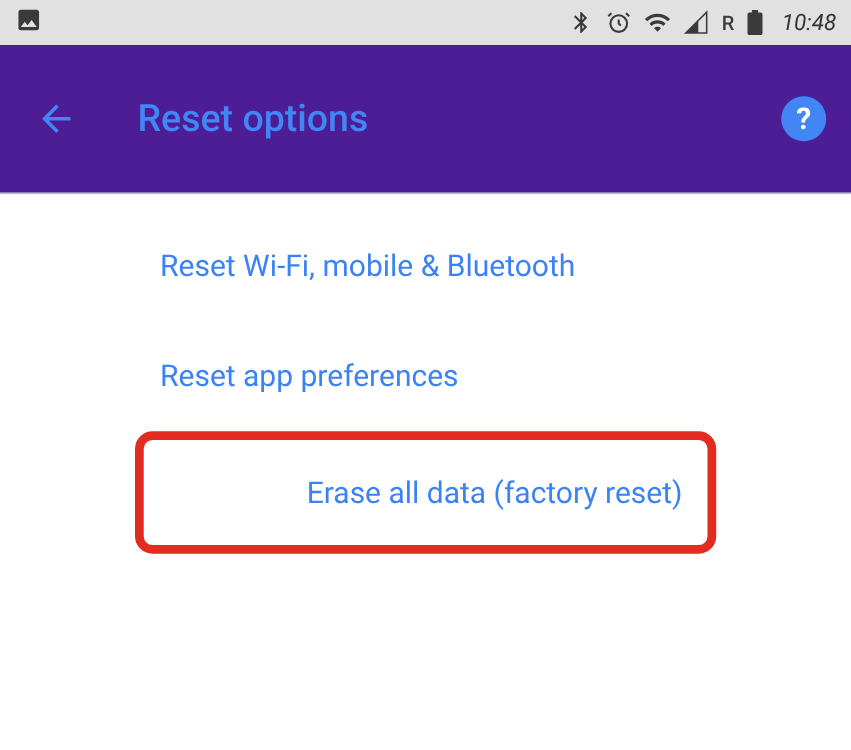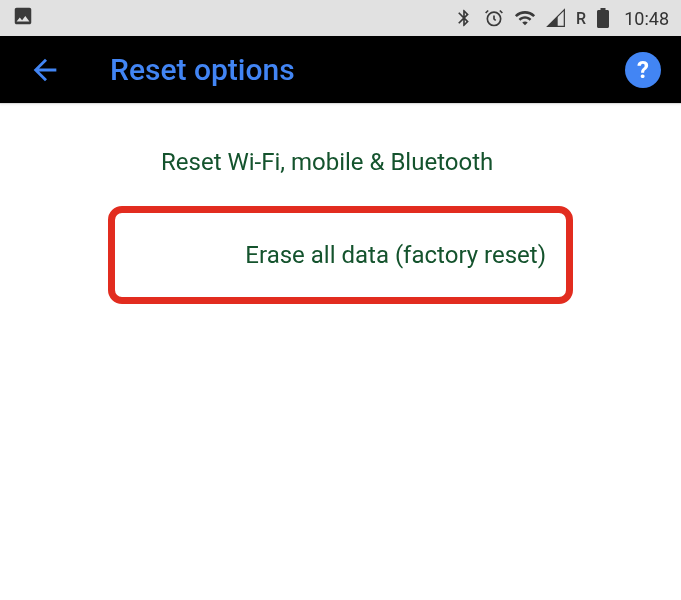--- a/index.html
+++ b/index.html
@@ -33,29 +33,30 @@
       gap: 10px;
     }
     .status-right svg {
       display: block;
     }
     .status-time {
       font-size: 18px;
       font-weight: 400;
       color: #333;
       margin-left: 4px;
+      font-style: italic;
     }
     .status-r {
       font-size: 16px;
       font-weight: 500;
       color: #3a3a3a;
     }
     .app-bar {
-      height: 68px;
-      background: #000000;
+      height: 119px;
+      background: #4c1d95;
       display: flex;
       align-items: center;
       padding: 0 20px 0 28px;
       border-bottom: 1px solid #dcdcdc;
       box-shadow: 0 1px 2px rgba(0,0,0,0.06);
     }
     .back-arrow {
       display: flex;
       align-items: center;
       justify-content: center;
@@ -80,23 +81,22 @@
       font-size: 24px;
       font-weight: 700;
       cursor: pointer;
     }
     .content {
       padding-top: 14px;
     }
     .list-item {
       padding: 30px 20px 30px 128px;
       font-size: 24px;
-      color: #14532d;
+      color: #3b82f6;
       cursor: pointer;
-      margin-left: 33px;
     }
     .highlight-wrap {
       margin: 0 108px 0 108px;
       border: 7px solid #e22c1f;
       border-radius: 14px;
     }
     .highlight-wrap .list-item {
       padding: 28px 20px 28px 18px;
       text-align: right;
     }
@@ -154,16 +154,17 @@
       </svg>
   </div>
   <div class="app-title">Reset options</div>
   <div class="help-button">
     <span>?</span>
   </div>
 </div>
 
 <div class="content">
   <div class="list-item">Reset Wi-Fi, mobile &amp; Bluetooth</div>
+  <div class="list-item">Reset app preferences</div>
   <div class="highlight-wrap">
     <div class="list-item">Erase all data (factory reset)</div>
   </div>
 </div>
 
 </body></html>

